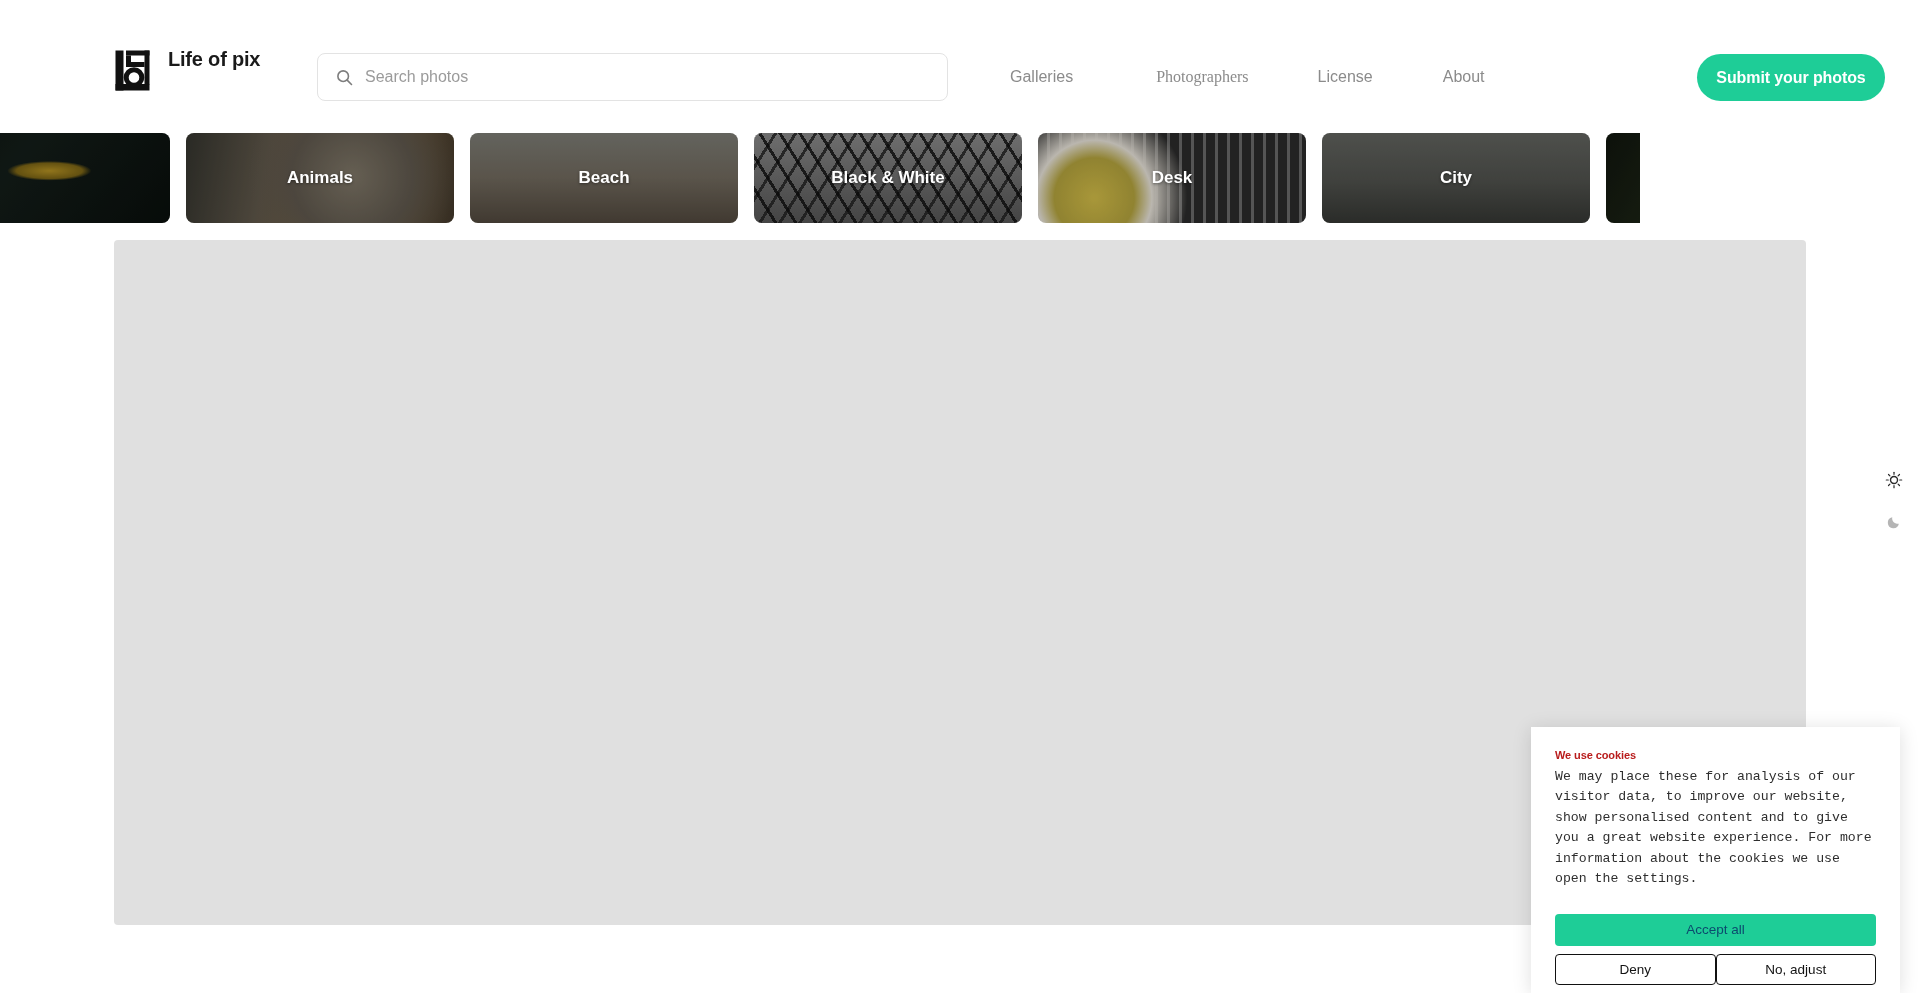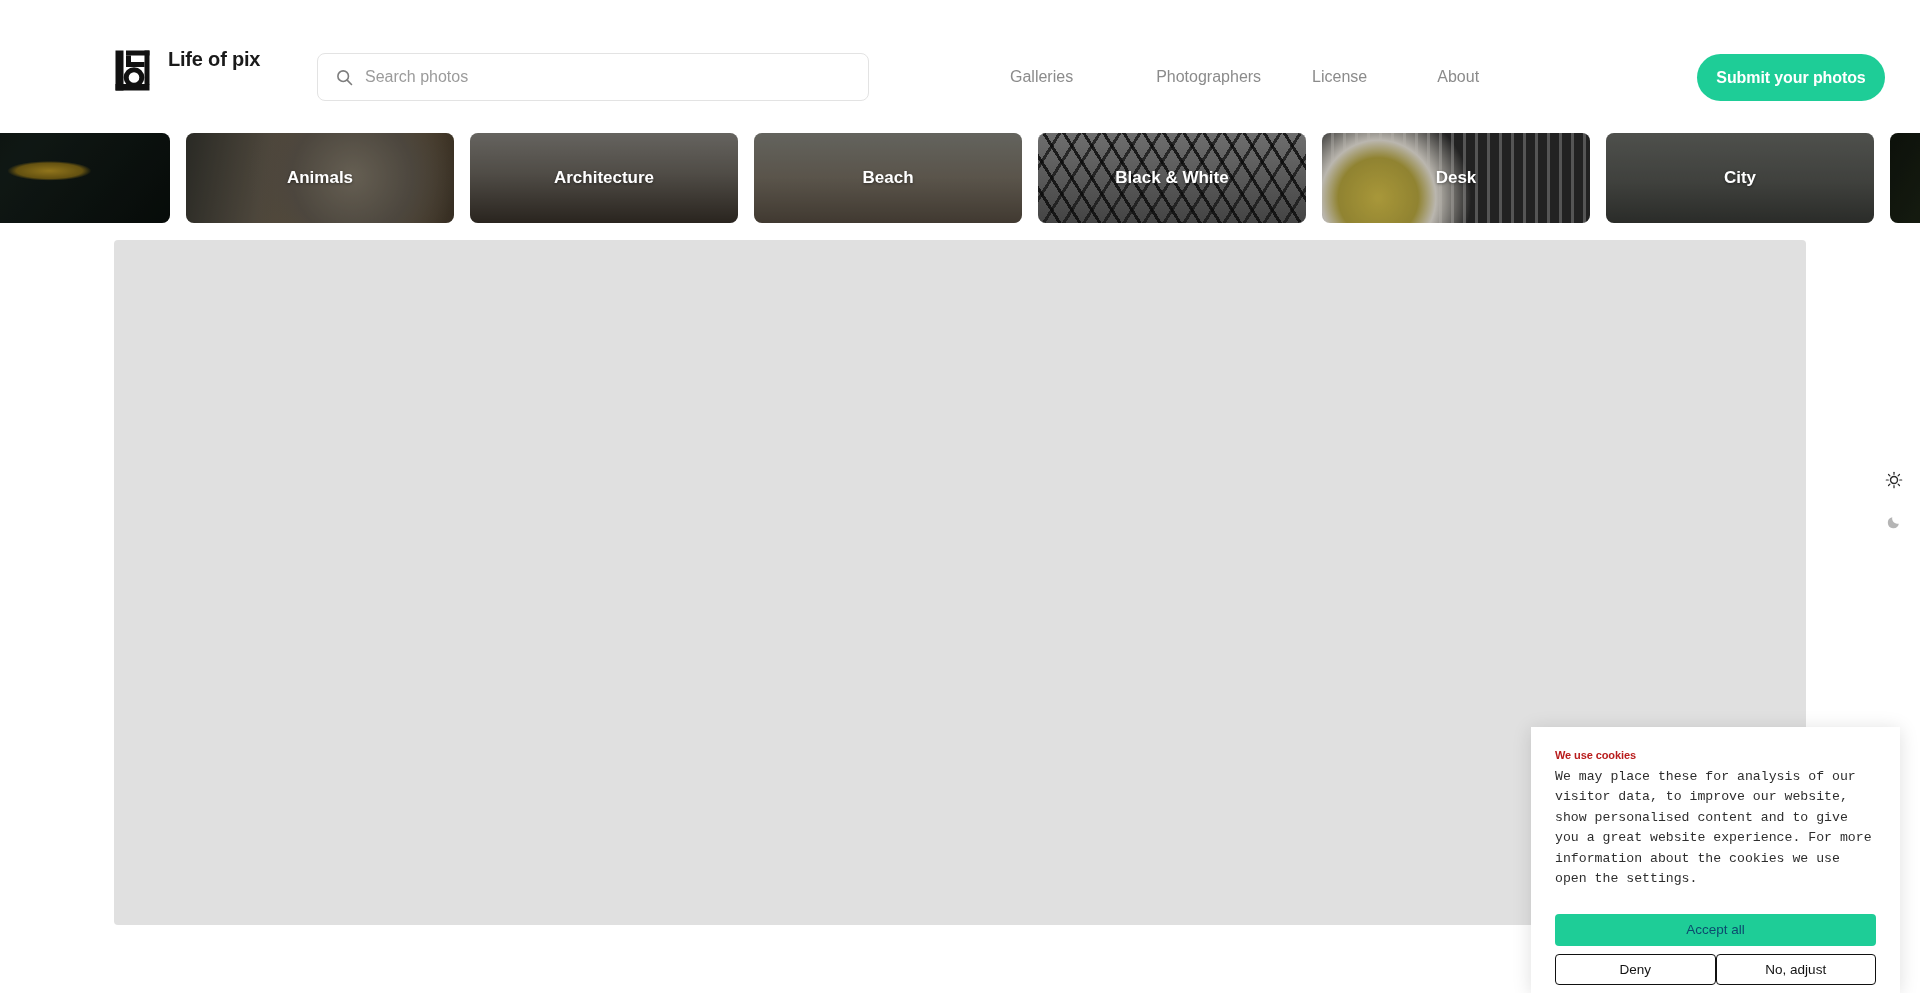--- a/index.html
+++ b/index.html
@@ -40,21 +40,21 @@
     font-weight: bold;
     color: #1a1a1a;
     letter-spacing: -0.2px;
     white-space: nowrap;
   }
 
   .search-wrap {
     position: absolute;
     left: 317px;
     top: 53px;
-    width: 552px;
+    width: 631px;
     height: 48px;
     border: 1px solid #e3e3e3;
     border-radius: 8px;
     background: #ffffff;
     display: flex;
     align-items: center;
     padding: 0 18px;
     gap: 12px;
   }
   .search-icon { width: 17px; height: 17px; flex: 0 0 auto; display:block; }
@@ -79,21 +79,21 @@
     gap: 4px;
   }
   .nav a {
     font-size: 16px;
     color: #8b8b8b;
     text-decoration: none;
     white-space: nowrap;
     padding: 6px 0;
   }
   .nav a.item-0 { margin-right: 79px; }
-  .nav a.item-1 { margin-right: 47px; }
+  .nav a.item-1 { margin-right: 65px; font-family: Liberation Serif, serif; }
   .nav a.item-2 { margin-right: 66px; }
 
   .cta-btn {
     position: absolute;
     left: 1697px;
     top: 54px;
     width: 188px;
     height: 47px;
     background: #1ecd97;
     color: #ffffff;
@@ -104,21 +104,21 @@
     font-weight: bold;
     cursor: pointer;
     letter-spacing: -0.1px;
   }
 
   
   .cat-strip {
     position: absolute;
     top: 133px;
     left: 0;
-    width: 1920px;
+    width: 1640px;
     height: 90px;
     overflow: hidden;
   }
   .cat-track {
     position: absolute;
     left: -98px;
     top: 0;
     display: flex;
     gap: 16px;
     height: 90px;
@@ -313,24 +313,20 @@
     <div class="cat-tile bg-car">
       <div class="cat-shade"></div>
       <span class="cat-label"></span>
     </div>
 
     <div class="cat-tile bg-animals">
       <div class="cat-shade"></div>
       <span class="cat-label">Animals</span>
     </div>
 
-    <div class="cat-tile bg-architecture">
-      <div class="cat-shade"></div>
-      <span class="cat-label">Architecture</span>
-    </div>
 
     <div class="cat-tile bg-beach">
       <div class="cat-shade"></div>
       <span class="cat-label">Beach</span>
     </div>
 
     <div class="cat-tile bg-bw">
       <div class="cat-shade"></div>
       <span class="cat-label">Black &amp; White</span>
     </div>

